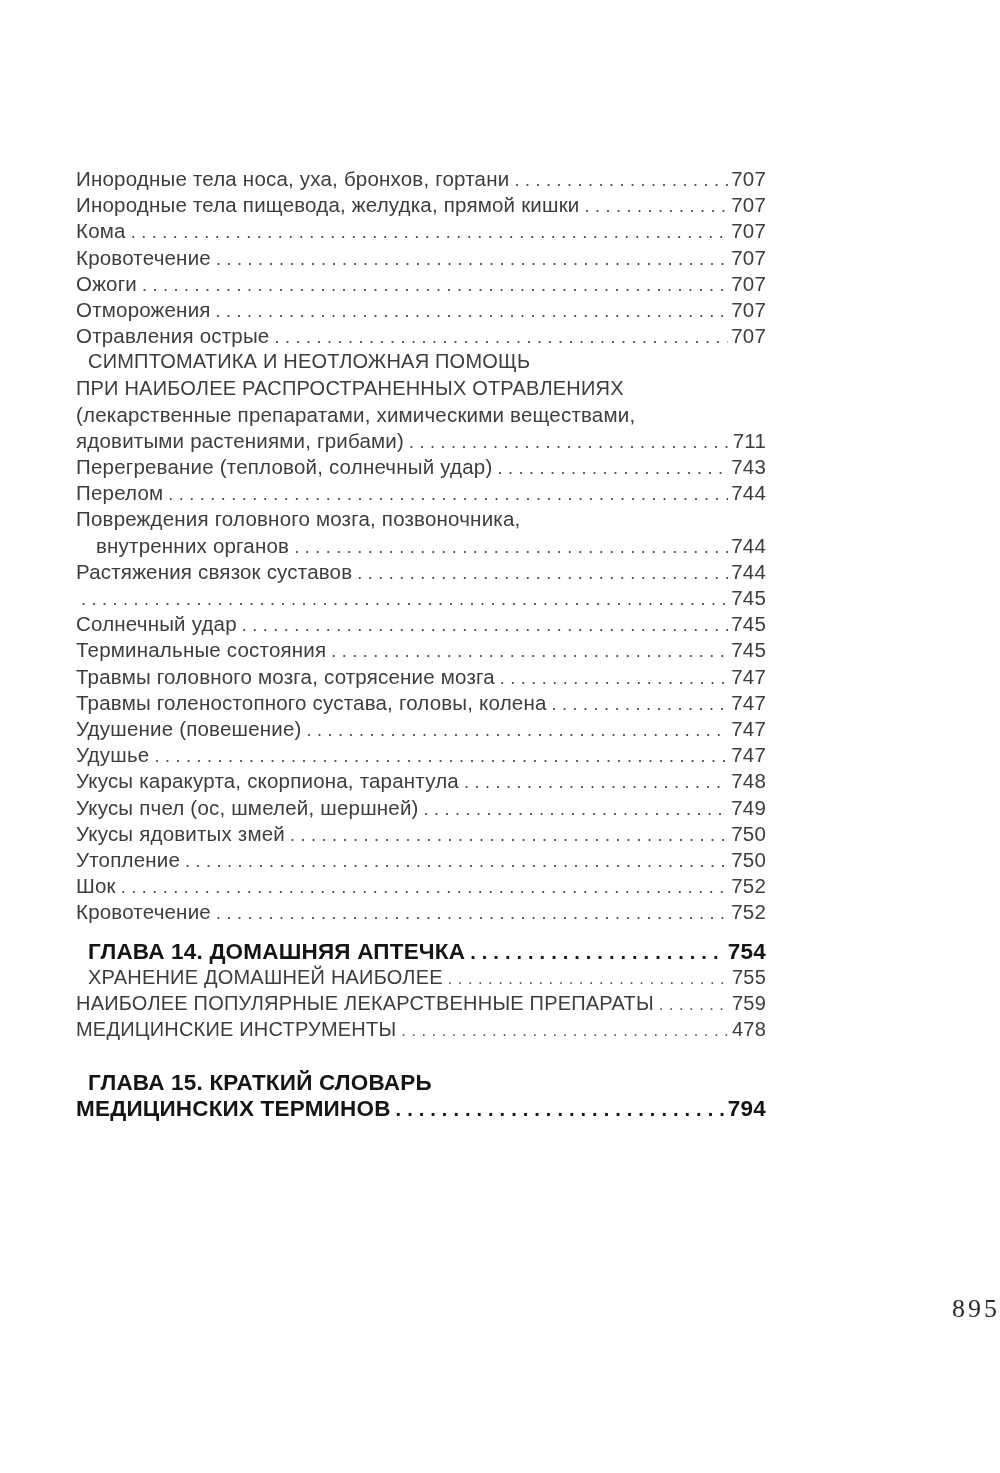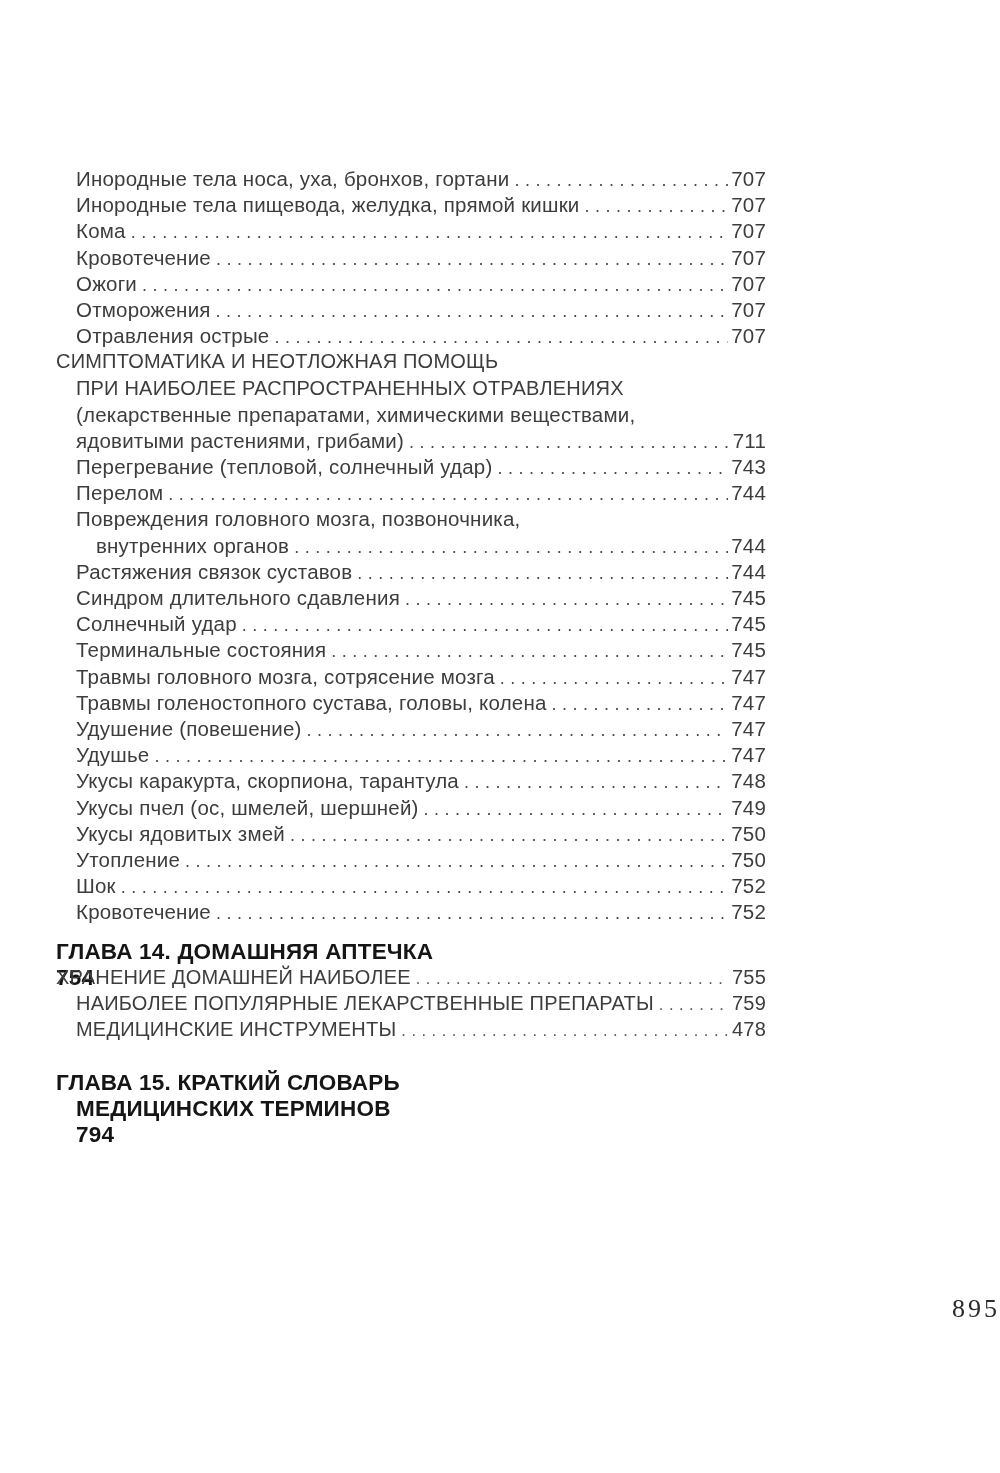--- a/index.html
+++ b/index.html
@@ -25,31 +25,30 @@
 
   .toc-line {
     display: flex;
     align-items: baseline;
     height: 26.2px;
     font-size: 20.5px;
     letter-spacing: 0.2px;
     color: #3d3d3d;
     white-space: nowrap;
   }
-  .indent-0 { padding-left: 0; }
+  .indent-0 { padding-left: 0; margin-left: 32px; }
   .indent-1 { padding-left: 20px; }
   .indent-2 { padding-left: 40px; }
 
   .style-caps { color: #3d3d3d; font-size: 20px; }
   .style-chapter {
     font-weight: bold;
     color: #151515;
     font-size: 22.5px;
     letter-spacing: 0.2px;
-    flex-direction: column;
   }
 
   .t { flex: 0 0 auto; }
   .dots {
     flex: 1 1 auto;
     overflow: hidden;
     white-space: nowrap;
     font-size: 18px;
     letter-spacing: 5.5px;
     padding-left: 5px;
@@ -148,21 +147,20 @@
           <span class="t">внутренних органов</span>
           <span class="dots">................................................................................................................................................................</span>
           <span class="pg">744</span>
         </div>
         <div class="toc-line indent-1 style-entry">
           <span class="t">Растяжения связок суставов</span>
           <span class="dots">................................................................................................................................................................</span>
           <span class="pg">744</span>
         </div>
         <div class="toc-line indent-1 style-entry">
-          <span class="t">Синдром длительного сдавления</span>
           <span class="dots">................................................................................................................................................................</span>
           <span class="pg">745</span>
         </div>
         <div class="toc-line indent-1 style-entry">
           <span class="t">Солнечный удар</span>
           <span class="dots">................................................................................................................................................................</span>
           <span class="pg">745</span>
         </div>
         <div class="toc-line indent-1 style-entry">
           <span class="t">Терминальные состояния</span>

